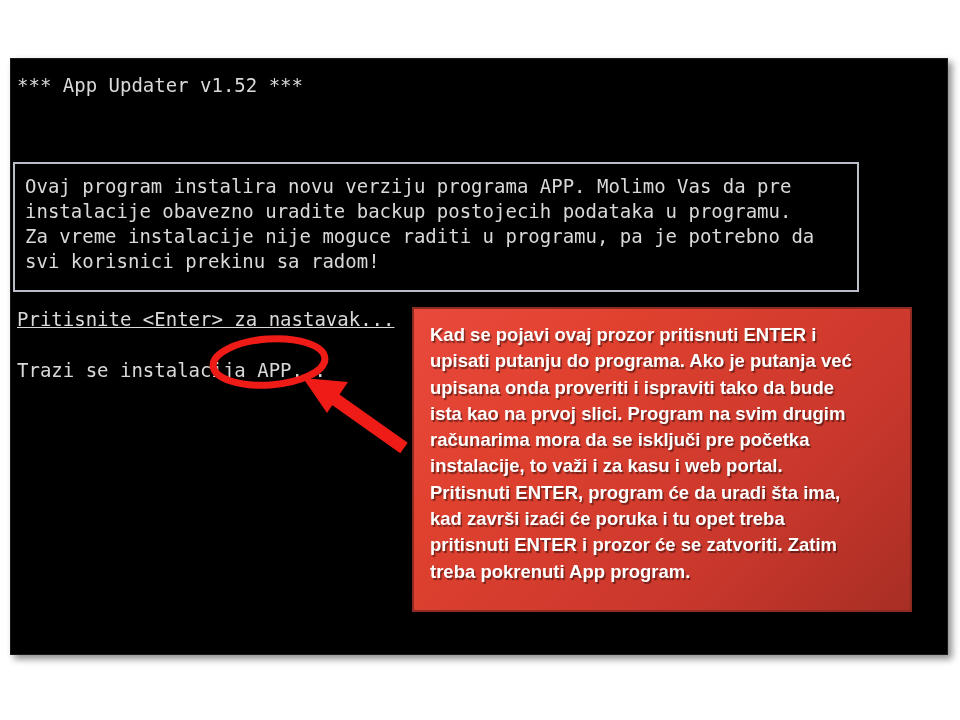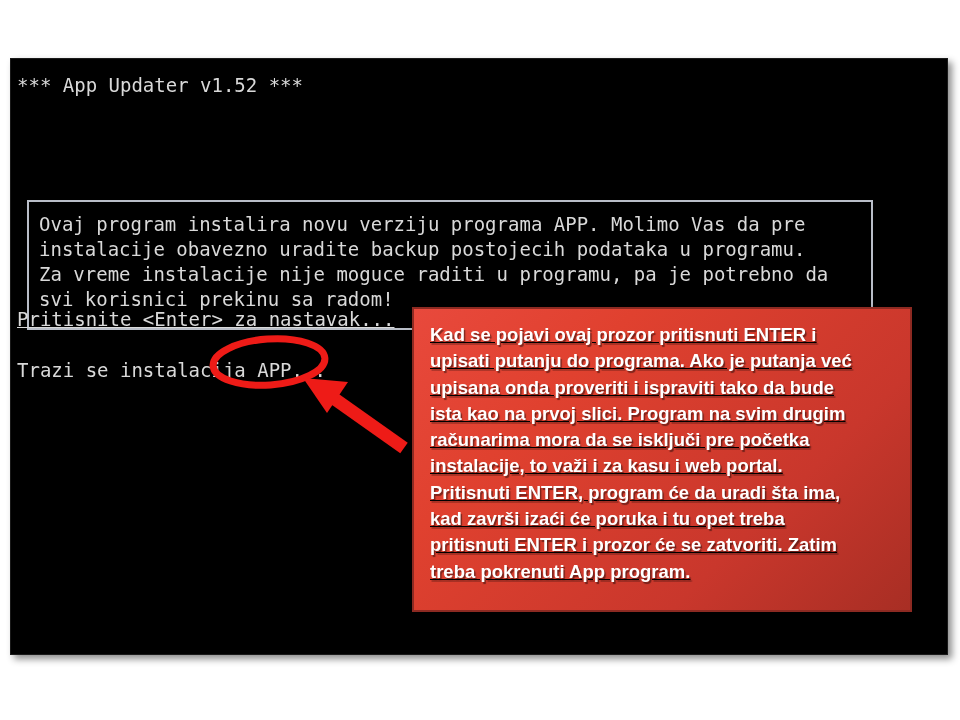--- a/index.html
+++ b/index.html
@@ -40,27 +40,26 @@
 
   #console-title {
     position: absolute;
     left: 6px;
     top: 14px;
   }
 
   
   #message-box {
     position: absolute;
-    left: 16px;
+    left: 2px;
     top: 103px;
     width: 846px;
     height: 130px;
     border: 2px solid #b9bec8;
     box-sizing: border-box;
-    margin-top: 38px;
   }
   #message-lines {
     position: absolute;
     left: 10px;
     top: 10px;
   }
 
   #prompt-enter {
     position: absolute;
     left: 6px;
@@ -101,21 +100,20 @@
     position: absolute;
     left: 412px;
     top: 307px;
     width: 500px;
     height: 305px;
     box-sizing: border-box;
     background: linear-gradient(135deg, #e8493c 0%, #e0412f 28%, #c9372c 70%, #a82e24 100%);
     border: 2px solid #8d2a22;
     box-shadow: 3px 3px 6px rgba(0,0,0,0.55);
     padding: 13px 28px 10px 16px;
-    text-decoration: underline;
   }
   #callout-text {
     font-family: "Liberation Sans", sans-serif;
     font-size: 18.5px;
     font-weight: bold;
     line-height: 26.3px;
     color: #ffffff;
     text-shadow: 1.5px 1.5px 1px rgba(0,0,0,0.45);
     white-space: pre-line;
   }

